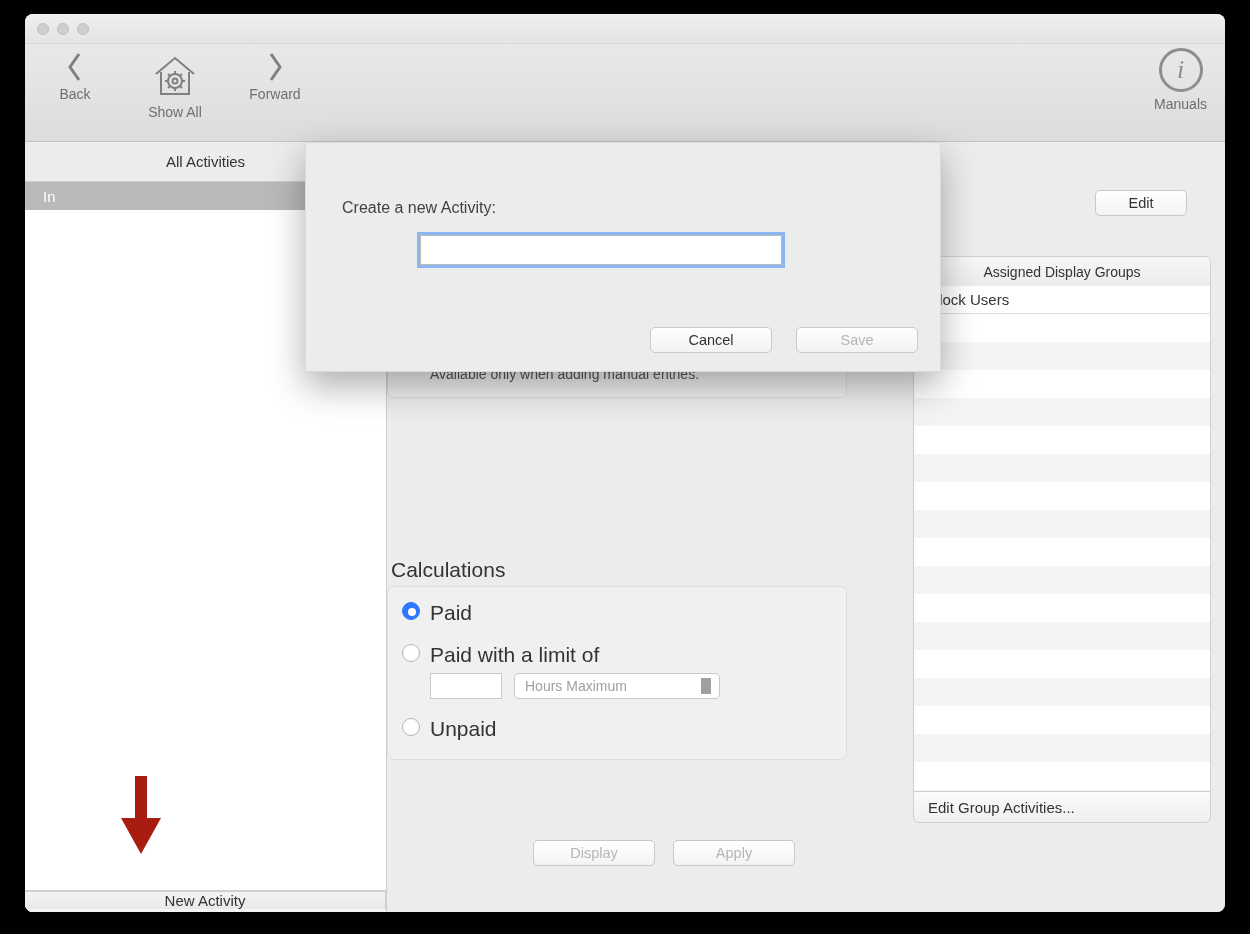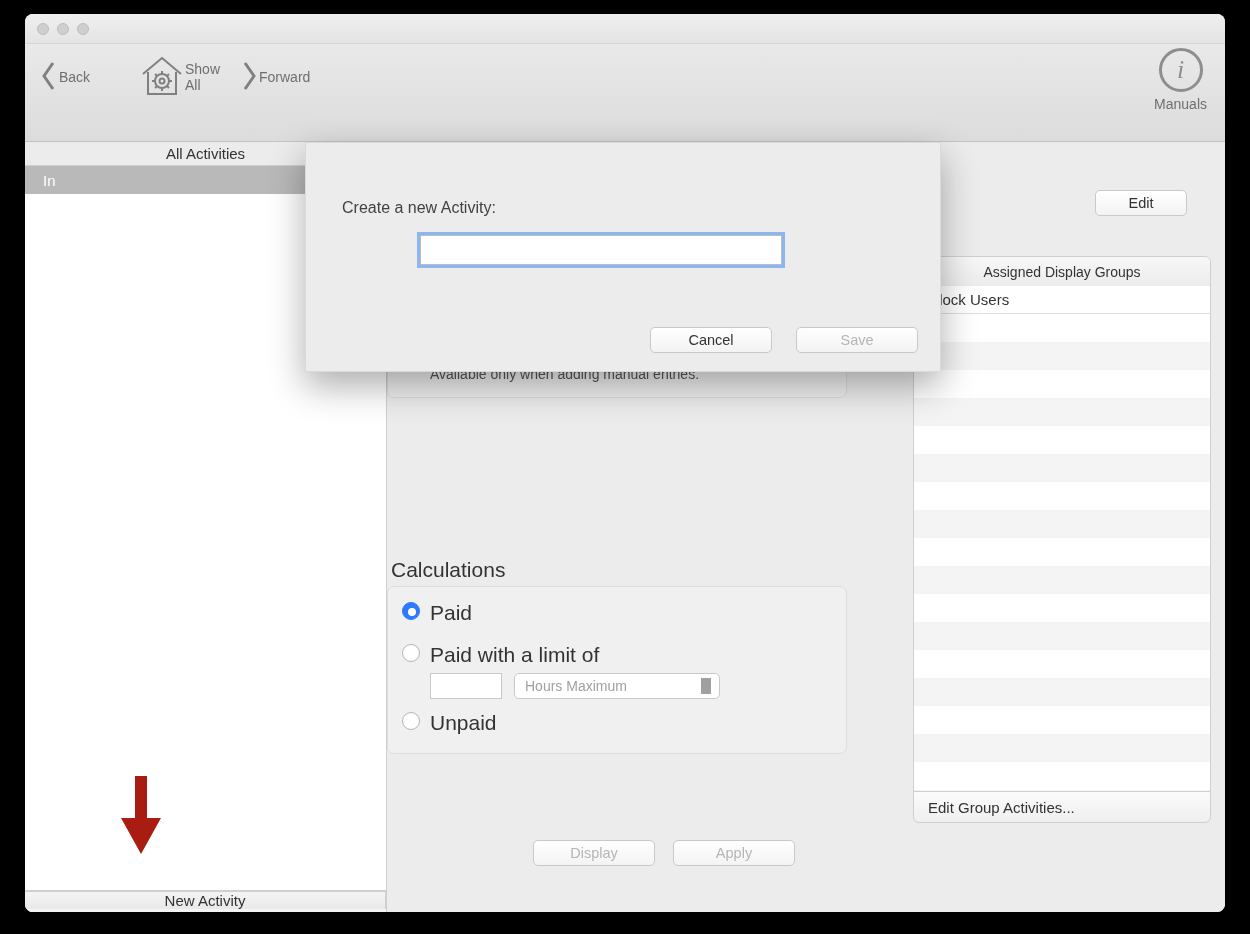--- a/index.html
+++ b/index.html
@@ -39,42 +39,42 @@
   }
   .toolbar {
     height:98px;
     background: linear-gradient(#e9e9e9,#dcdcdc);
     border-bottom:1px solid #c3c3c3;
     display:flex;
     align-items:flex-start;
     padding:2px 8px 0 8px;
   }
   .tb-group { display:flex; gap:28px; margin-left:6px; margin-top:4px;}
-  .tb-item { display:flex; flex-direction:row; align-items:center; width:72px;}
+  .tb-item { display:flex; flex-direction:column; align-items:center; width:72px;}
   .tb-ico { height:52px; display:flex; align-items:center; justify-content:center; }
   .tb-label { font-size:14px; color:#6f6f6f; margin-top:2px; }
   .chev { width:20px; height:34px; }
   .chev svg { width:20px; height:34px; stroke:#808080; stroke-width:3; fill:none; }
   .houseico svg { stroke:#808080; stroke-width:2; fill:none; }
   .tb-right { margin-left:auto; margin-right:10px; display:flex; flex-direction:column; align-items:center; margin-top:0;}
   .info-circle { width:44px; height:44px; border:3px solid #8e8e8e; border-radius:22px; display:flex; align-items:center; justify-content:center; font-family:"Georgia",serif; font-style:italic; font-size:26px; color:#8e8e8e; margin-top:2px;}
   .content {
     position:absolute; left:0; right:0; top:128px; bottom:0;
     background:#ececec;
     display:flex;
   }
   
   .sidebar {
     width:362px; flex:0 0 362px;
     border-right:1px solid #cfcfcf;
     display:flex; flex-direction:column;
     background:#ececec;
   }
   .sb-header {
-    height:24px; border-bottom:1px solid #cfcfcf;
+    height:40px; border-bottom:1px solid #cfcfcf;
     display:flex; align-items:center; justify-content:center;
     font-size:15px; color:#333;
   }
   .sb-list {
     flex:1; background:#fff; border-bottom:1px solid #cfcfcf;
     overflow:hidden;
   }
   .sb-row {
     height:28px; display:flex; align-items:center; padding-left:18px;
     font-size:15px; color:#fff; background:#b9b9b9;
@@ -304,21 +304,21 @@
           <div class="radio" data-interactable="false"></div>
           <div class="opt-label" data-interactable="false">Paid with a limit of</div>
         </div>
         <div class="limit-row">
           <div class="limit-input" data-interactable="true"></div>
           <div class="select" data-interactable="true">
             <span data-interactable="false">Hours Maximum</span>
             <span class="chevud" data-interactable="false">▲<br>▼</span>
           </div>
         </div>
-        <div class="opt" style="margin-top:12px;" data-interactable="true">
+        <div class="opt" style="margin-top:18px;" data-interactable="true">
           <div class="radio" data-interactable="false"></div>
           <div class="opt-label" data-interactable="false">Unpaid</div>
         </div>
       </div>
 
       <div class="bottom-btns" data-interactable="false">
         <div class="btn disabled" data-interactable="true">Display</div>
         <div class="btn disabled" data-interactable="true">Apply</div>
       </div>
 

